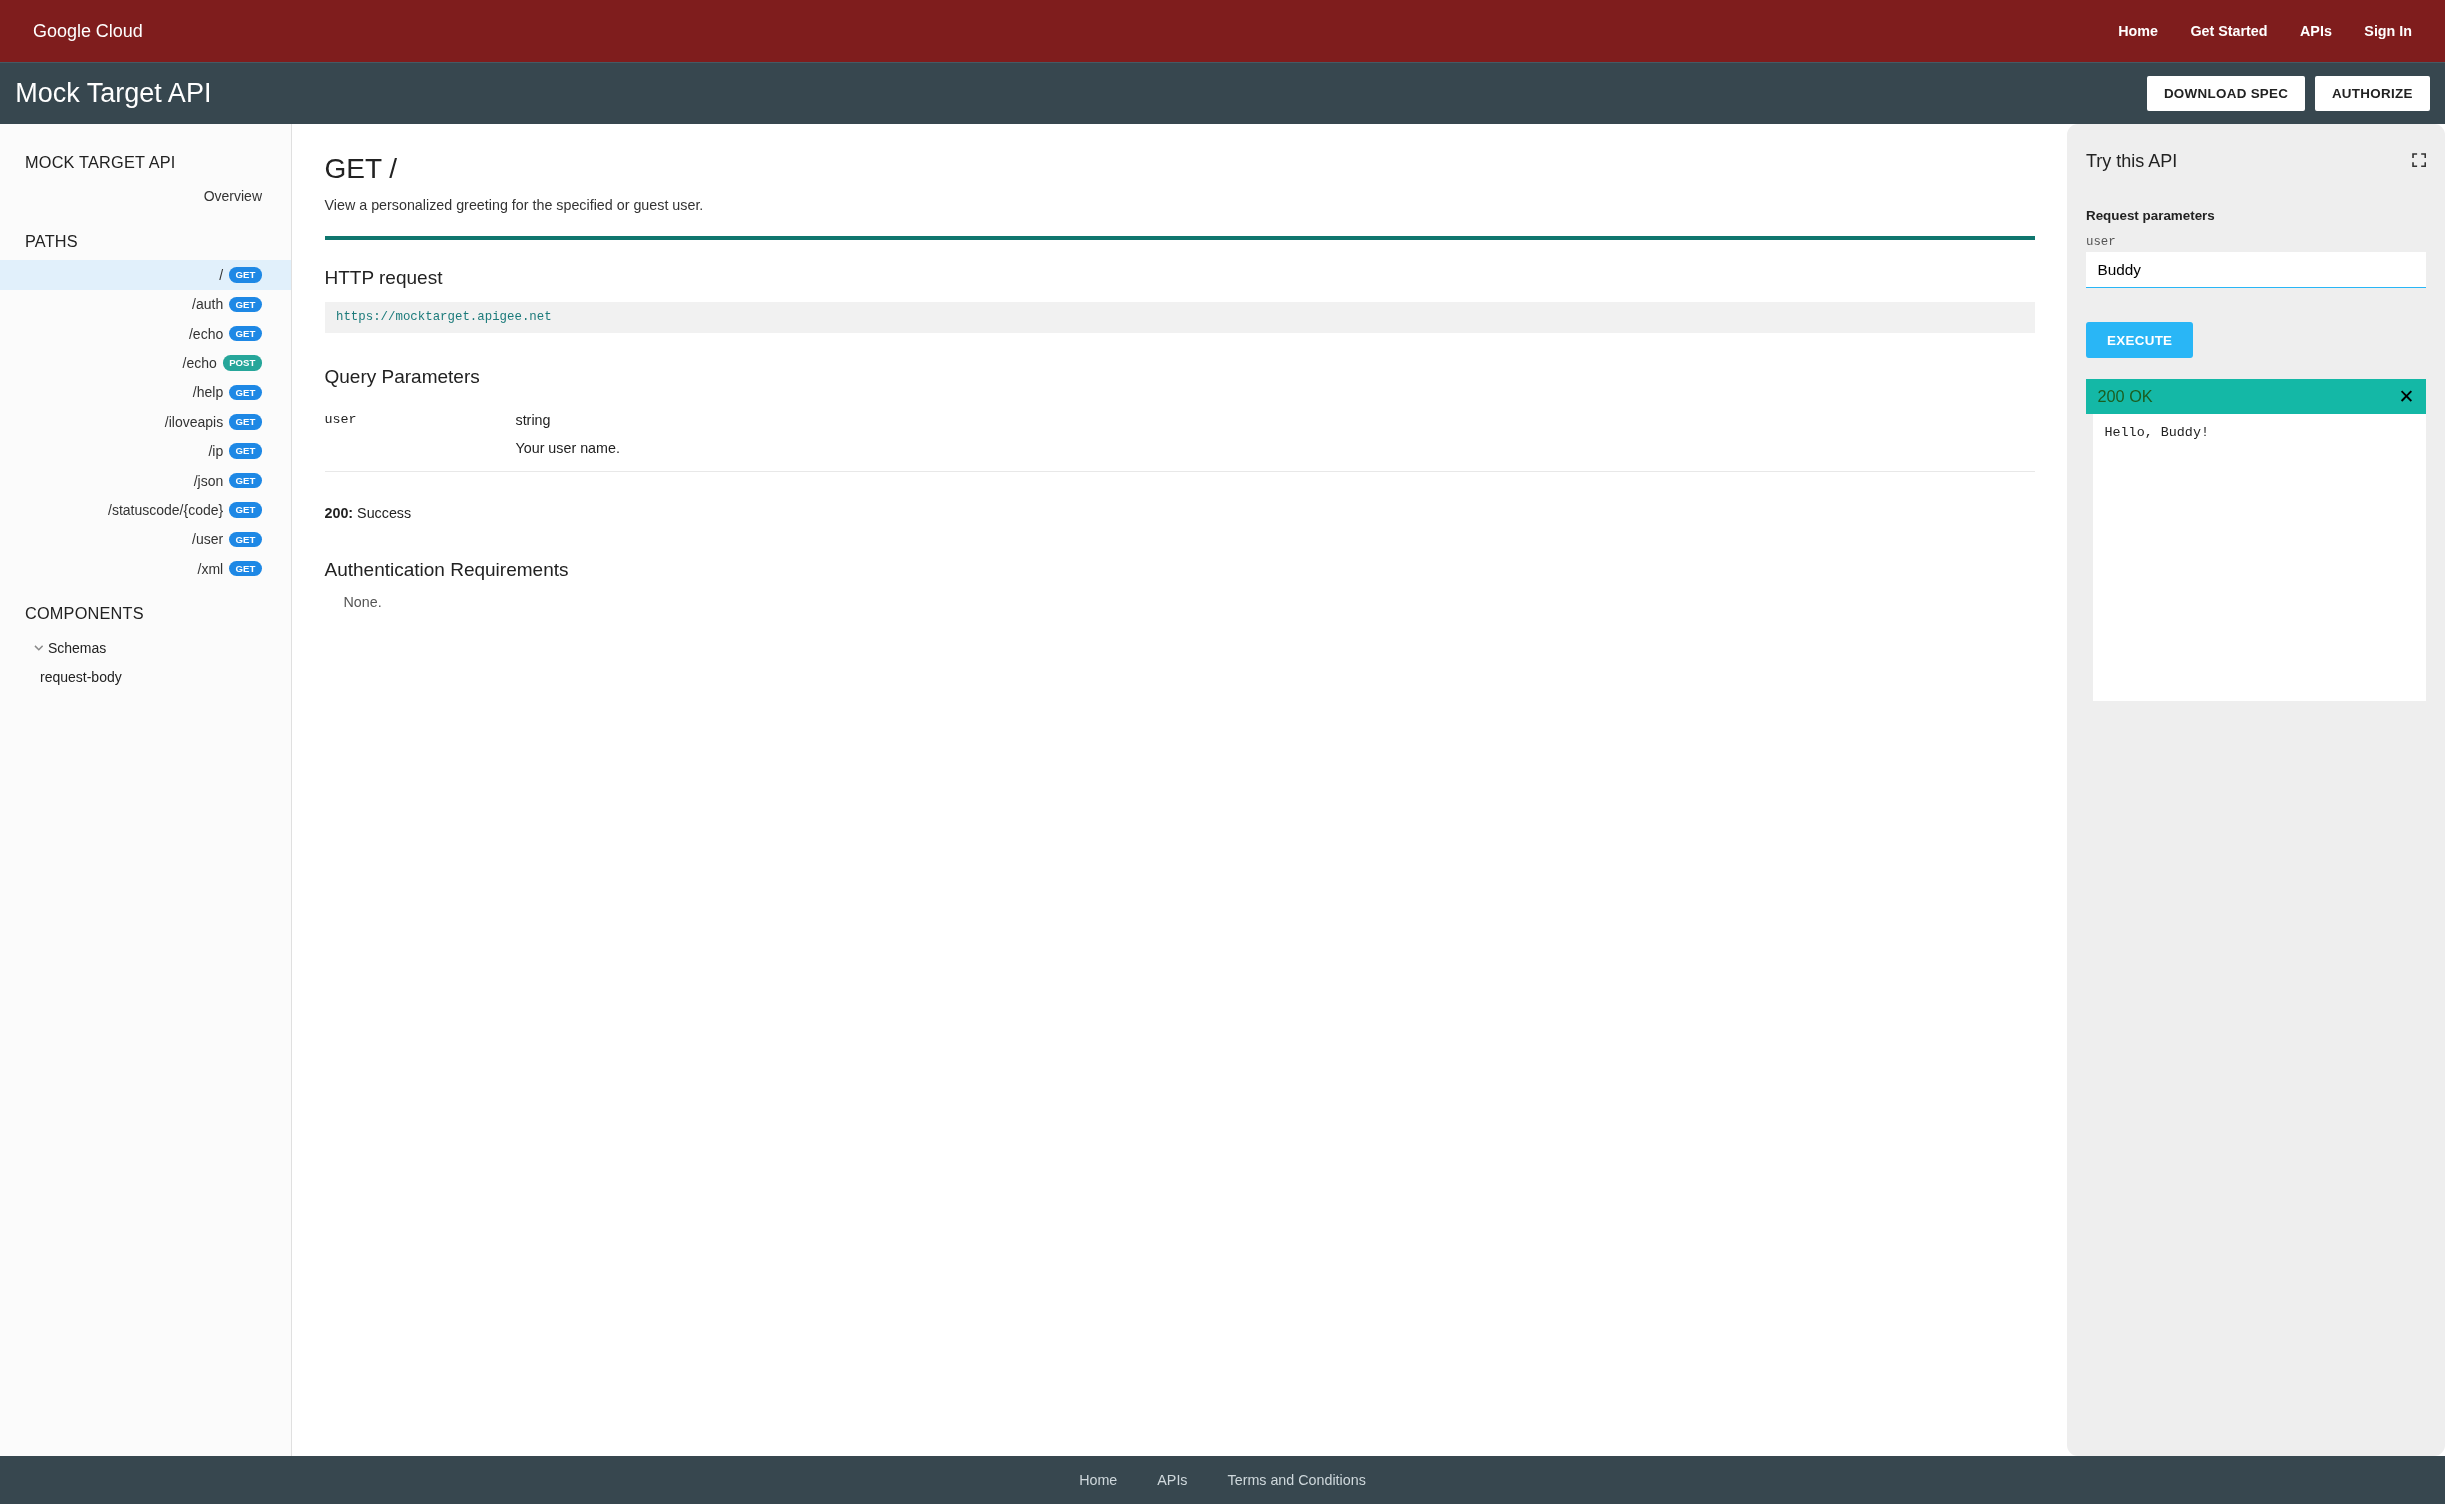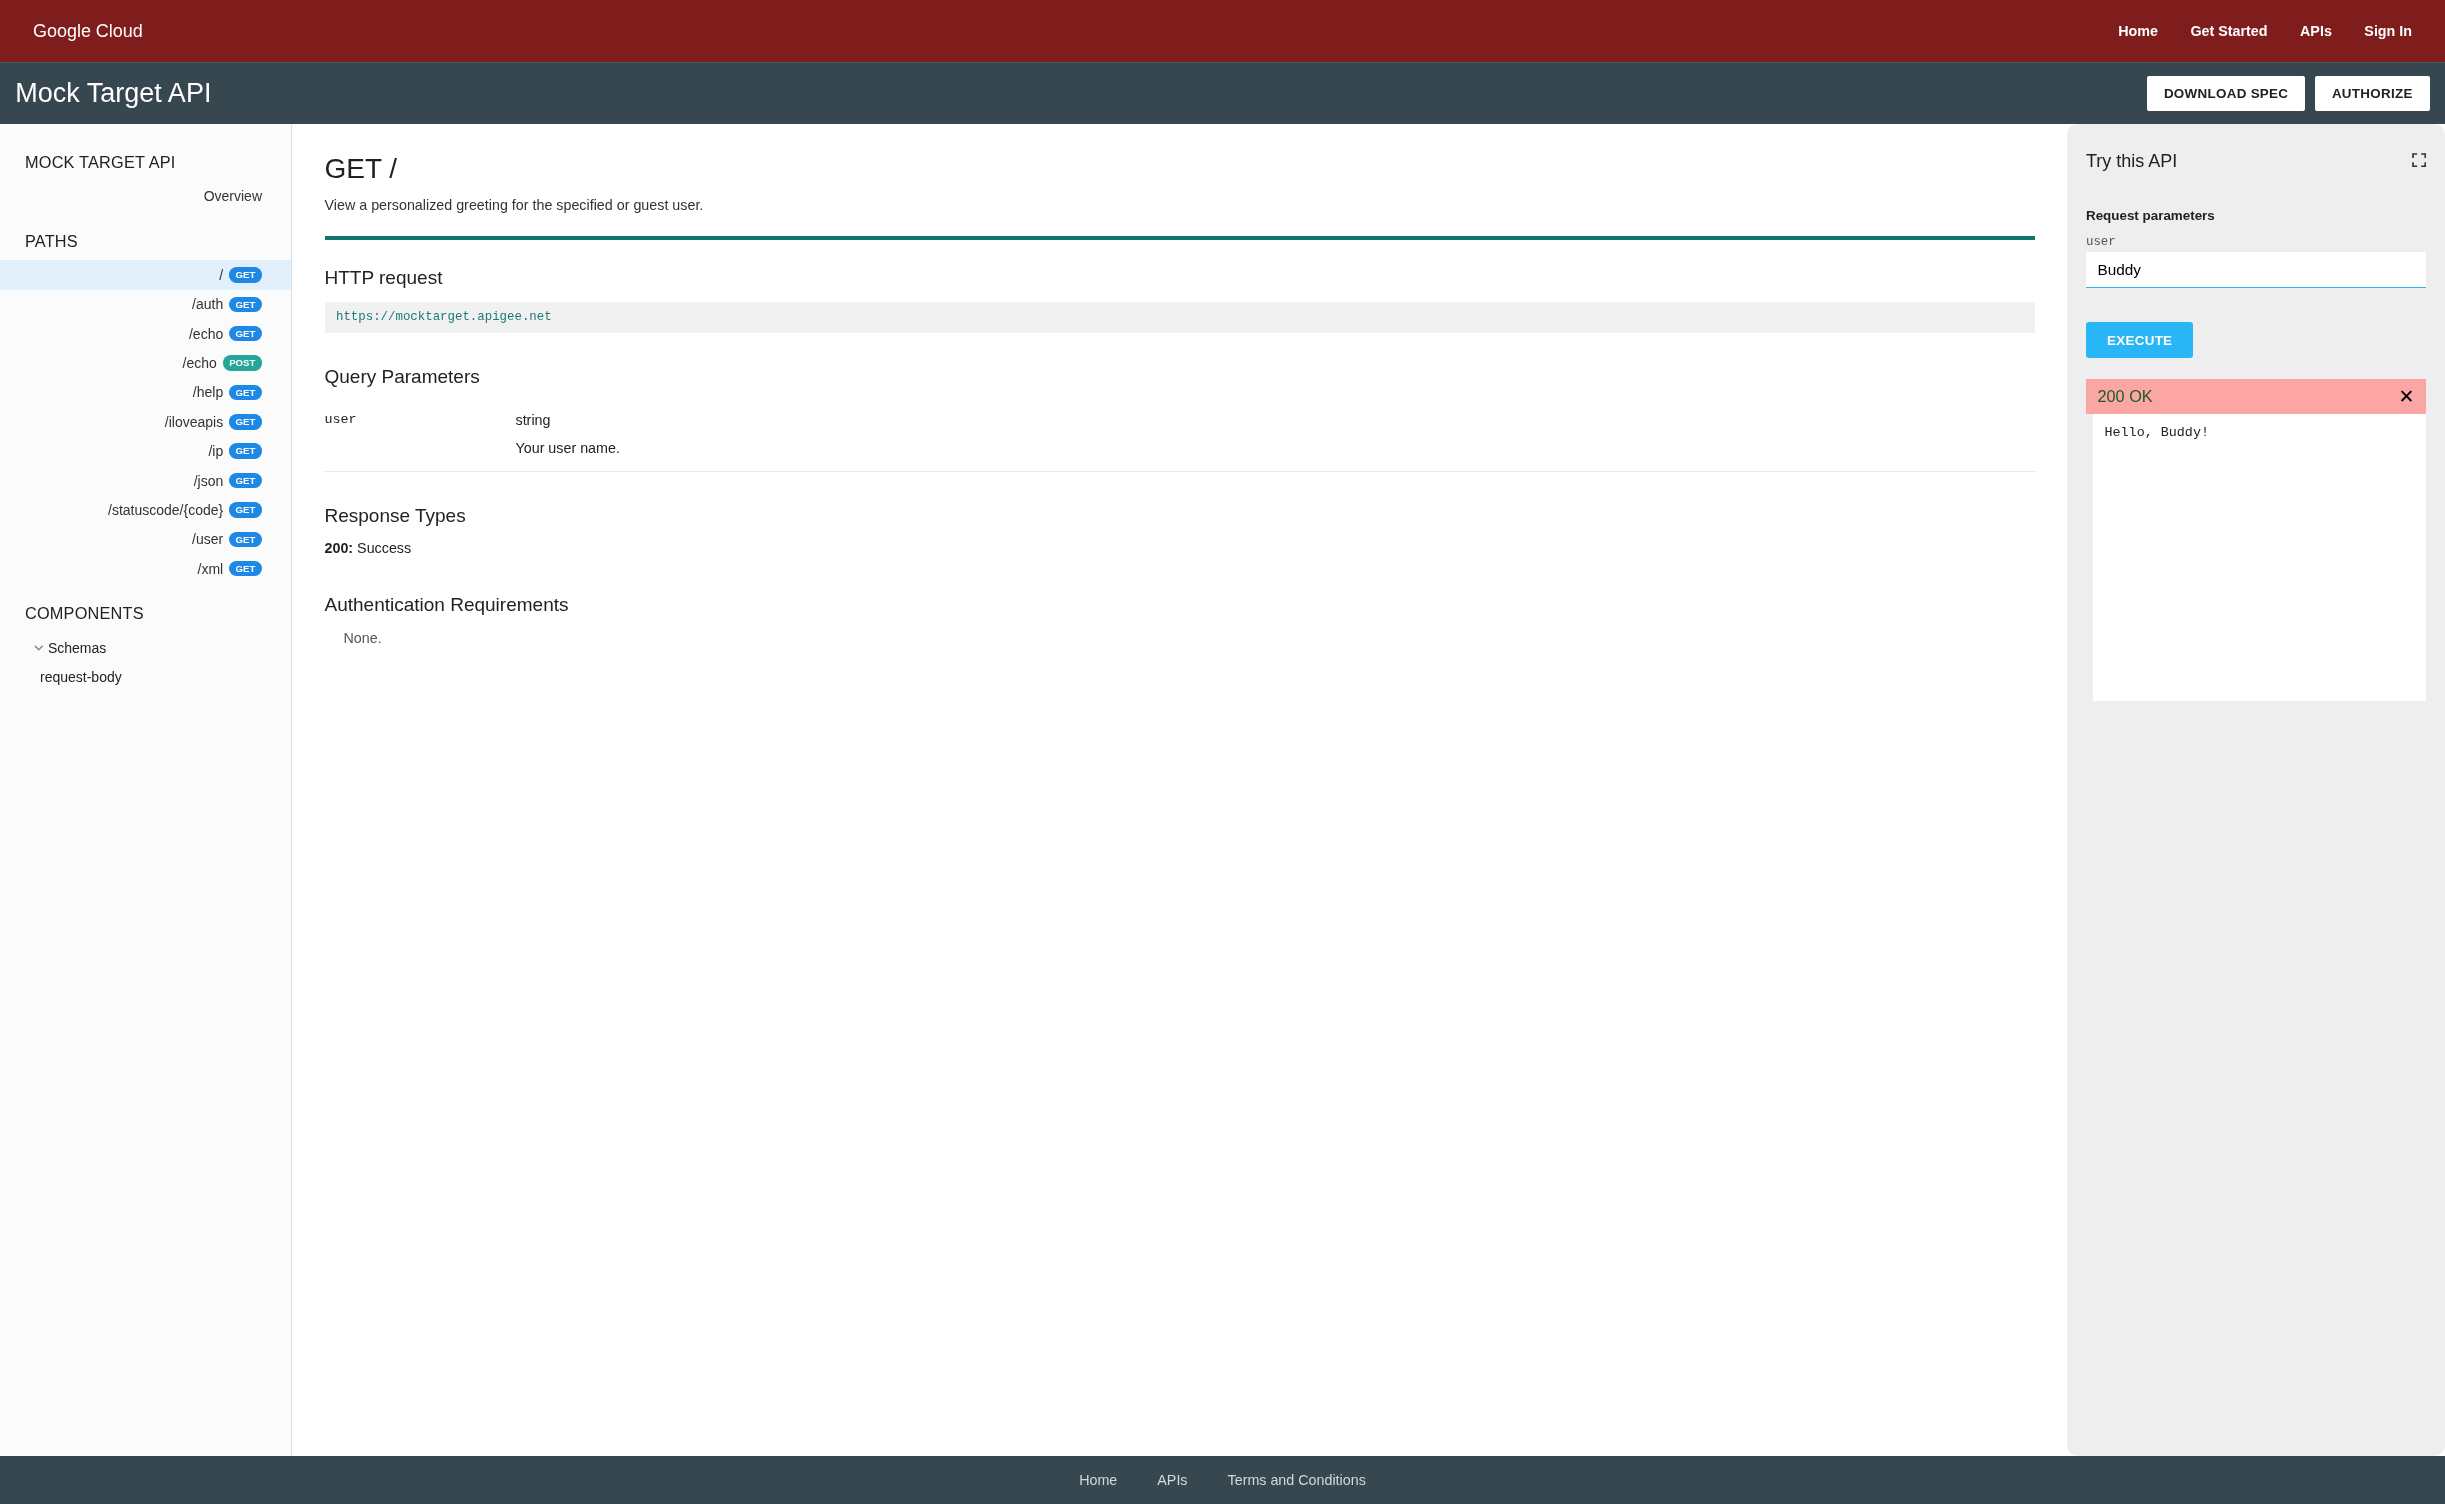--- a/index.html
+++ b/index.html
@@ -194,21 +194,21 @@
     border:none;
     padding: 10.5px 21px;
     font-size:13.4px;
     font-weight:600;
     border-radius:2.9px;
     cursor:pointer;
     letter-spacing:0.3px;
     margin-bottom: 21px;
   }
   .status-bar {
-    background:#fca5a5;
+    background:#14b8a6;
     color:#1b5e20;
     font-size:16.3px;
     font-weight:500;
     padding: 7.6px 11.5px;
     display:flex;
     justify-content:space-between;
     align-items:center;
   }
   .status-bar .close { color:#000; font-size:19px; cursor:pointer; line-height:1; font-weight:400;}
   .response-body {
@@ -335,21 +335,20 @@
 
       <h3>Query Parameters</h3>
       <div class="param-row">
         <div class="param-name">user</div>
         <div class="param-info">
           <div class="param-type">string</div>
           <div>Your user name.</div>
         </div>
       </div>
 
-      <h3>Response Types</h3>
       <div class="response-line">
         <span class="code">200:</span><span> Success</span>
       </div>
 
       <h3>Authentication Requirements</h3>
       <div class="auth-line">None.</div>
     </div>
 
     <div class="try-panel">
       <div class="try-header">

